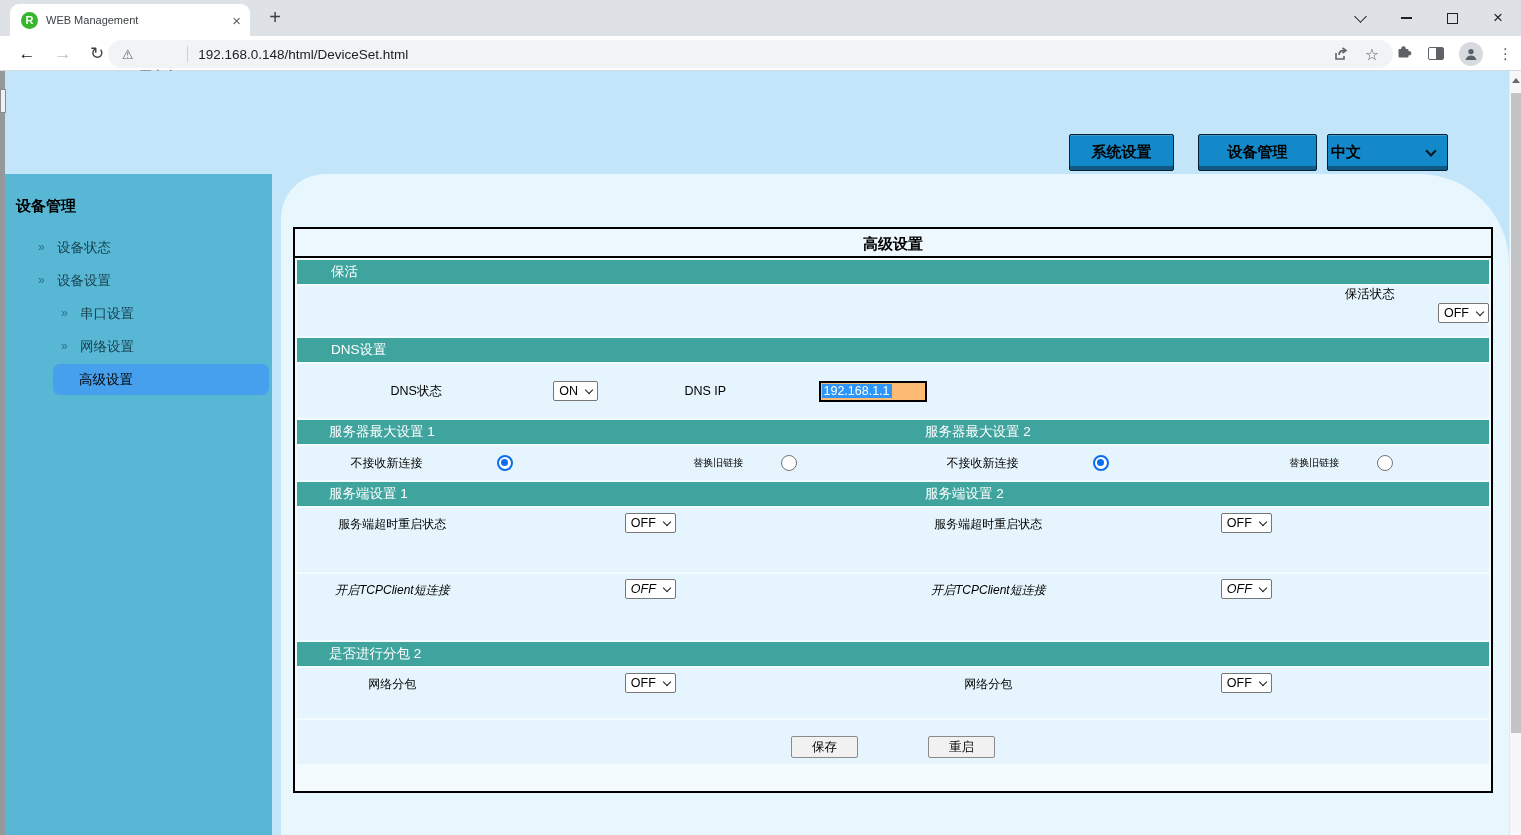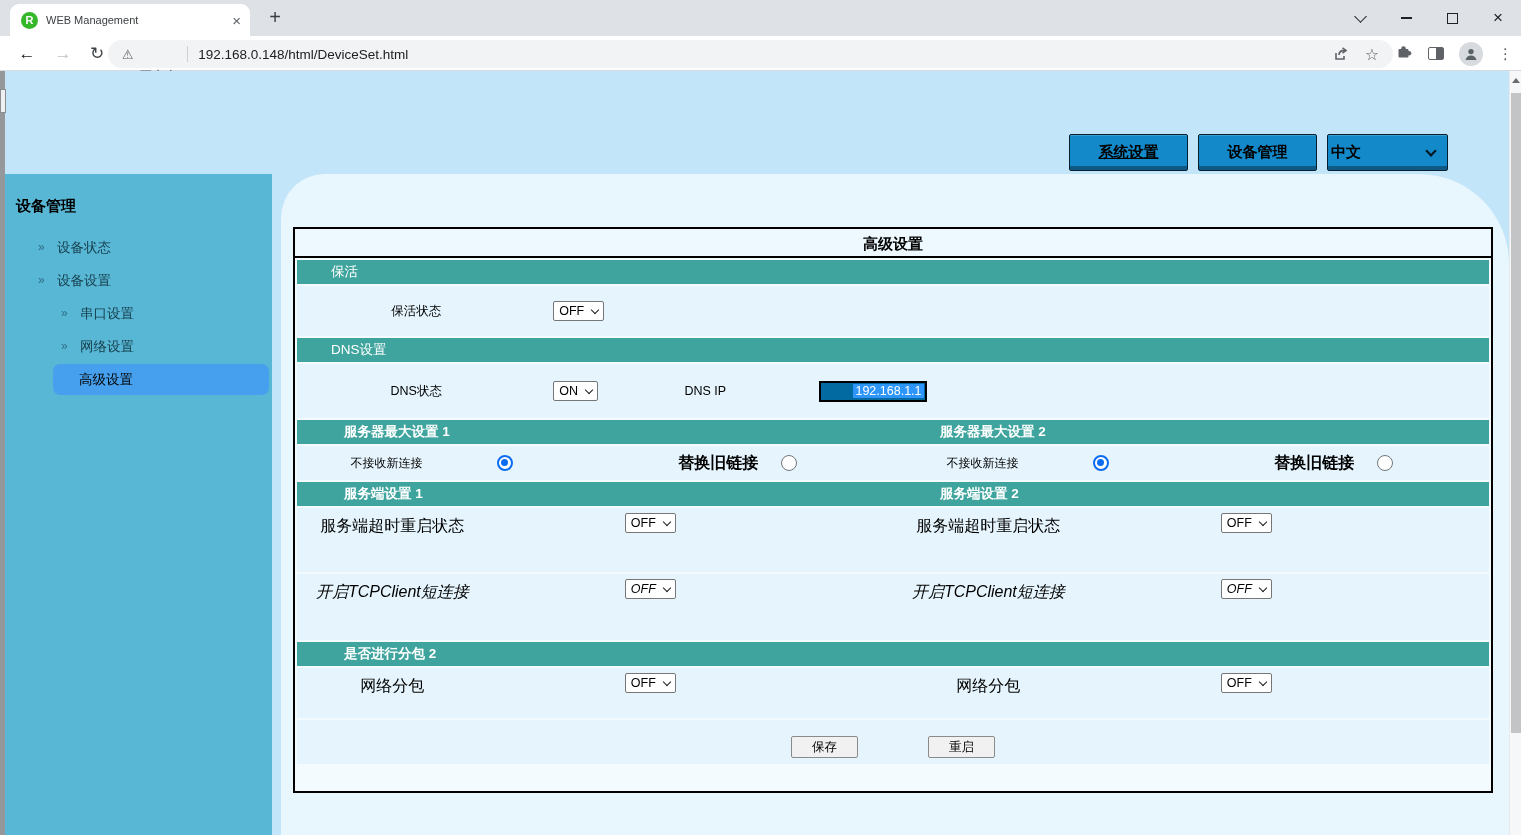--- a/index.html
+++ b/index.html
@@ -75,49 +75,49 @@
     line-height:31px; padding-left:26px; color:#000; }
 
   
   .tbl { position:absolute; left:293px; top:156px; width:1200px; height:566px; background:#f3fbff;
     border:2px solid #000; }
   .t-title { height:29px; line-height:29px; text-align:center; font-weight:bold; font-size:15px;
     background:#edf9ff; border-bottom:2px solid #000; }
   .t-sec { height:24px; margin:2px 2px 0; background:#3fa49e; color:#fff; font-size:13.5px;
     line-height:24px; padding-left:34px; }
   .t-sec.split { display:flex; padding:0; }
-  .t-sec.split span { width:50%; padding-left:47px;font-weight:bold; }
+  .t-sec.split span { width:50%; padding-left:32px; }
   .t-body { margin:2px 2px 0; background:#e6f5fd; display:flex; }
-  .hb1 { height:50px; align-items:center; }
+  .hb1 { height:50px; align-items:flex-end;flex-direction:column; }
   .hb2 { height:54px; align-items:center; }
   .hr  { height:34px; align-items:center; }
   .hb4 { height:64px; } .hb5 { height:66px;font-style:italic; } .hb6 { height:50px; }
   .hf  { height:44px; justify-content:center; gap:70px; padding-top:16px; }
   .lblA { width:20%; text-align:center; font-size:12.5px; color:#000; }
   .lblB { width:13%; margin-left:2.5%; text-align:center; font-size:12.5px; color:#000; }
   .ml15 { margin-left:1.5%; }
   .half { width:50%; display:flex; align-items:center; }
   .t-body.hb4 .half, .t-body.hb5 .half, .t-body.hb6 .half { align-items:flex-start; padding-top:5px; }
-  .hlbl { width:32%; text-align:center; font-size:16px; color:#000; padding-top:3px; }
+  .hlbl { width:32%; text-align:center; font-size:12px; color:#000; padding-top:3px; }
   .hsel { margin-left:23%; }
   .rlbl1 { width:30%; text-align:center; font-size:12px; }
-  .rlbl2 { width:20%; margin-left:24.5%; text-align:center; font-size:16px;font-weight:bold; }
+  .rlbl2 { width:20%; margin-left:24.5%; text-align:center; font-size:10px; }
   .rml { margin-left:3.5%; } .rml2 { margin-left:0.5%; }
 
   .fsel { display:inline-flex; align-items:center; background:#fff; border:1px solid #767676;
     border-radius:2px; font-size:12.5px; height:20px; padding:0 5px; gap:8px; color:#000; }
   .fsel .chev { width:6px; height:6px; border-right:1.8px solid #1b1b1b; border-bottom:1.8px solid #1b1b1b;
     transform:rotate(45deg); margin-top:-3px; }
   .radio { width:16px; height:16px; border-radius:50%; background:#fff; position:relative; flex:none; }
   .radio.off { border:1.5px solid #70757a; }
   .radio.on { border:2.5px solid #0a6cf0; }
   .radio.on::after { content:""; position:absolute; left:2px; top:2px; width:7px; height:7px;
     border-radius:50%; background:#0a6cf0; }
-  .ipbox { width:108px; height:21px; border:2px solid #000; background:#0369a1; margin-left:3%;
-    display:flex; align-items:center; padding:0 1px;justify-content:flex-end; }
+  .ipbox { width:108px; height:21px; border:2px solid #000; background:#fdba74; margin-left:3%;
+    display:flex; align-items:center; padding:0 1px; }
   .ipbox span { background:#2e96fa; color:#fff; font-size:12.5px; padding:0 2px; white-space:nowrap; }
   .gbtn { background:#f1f1f1; border:1px solid #8a8a8a; font-size:12.5px; color:#000;
     padding:2px 20px; height:22px; border-radius:2px; }
 </style>
 </head>
 <body>
 
 <div class="titlebar">
   <div class="tab">
     <span class="favicon">R</span>
@@ -173,21 +173,21 @@
         </svg>
     </span>
     <span class="dots">⋮</span>
   </div>
 </div>
 
 <div class="page">
   <div class="left-strip"></div>
   <div class="strip-box"></div>
 
-  <div class="topbtn" style="left:1069px; width:119px;text-decoration:underline;">系统设置</div>
+  <div class="topbtn" style="left:1069px; width:105px;">系统设置</div>
   <div class="topbtn" style="left:1198px; width:119px;">设备管理</div>
   <div class="topbtn lang" style="left:1327px; width:121px;">
     <span>中文</span>
     <span class="chev-b"></span>
   </div>
 
   <div class="side">
     <div class="sb-title">设备管理</div>
     <div class="sb-list">
       <div class="sb-item lv1">

